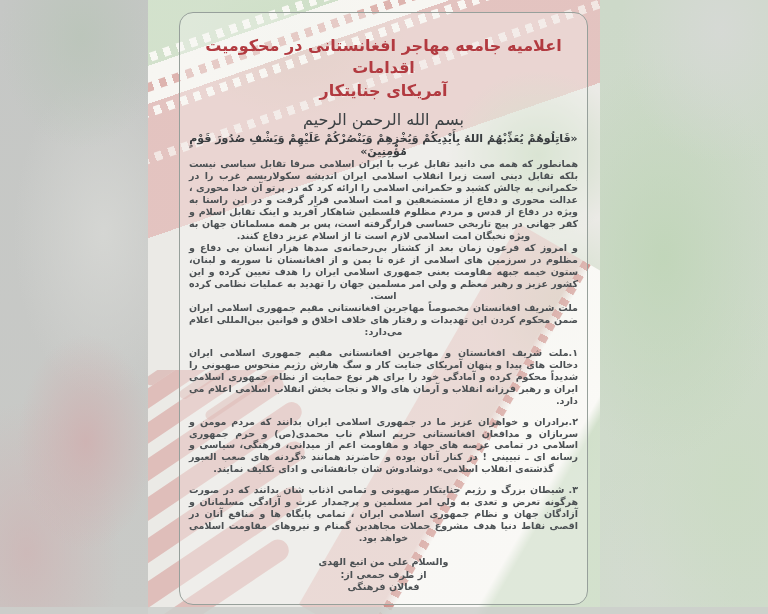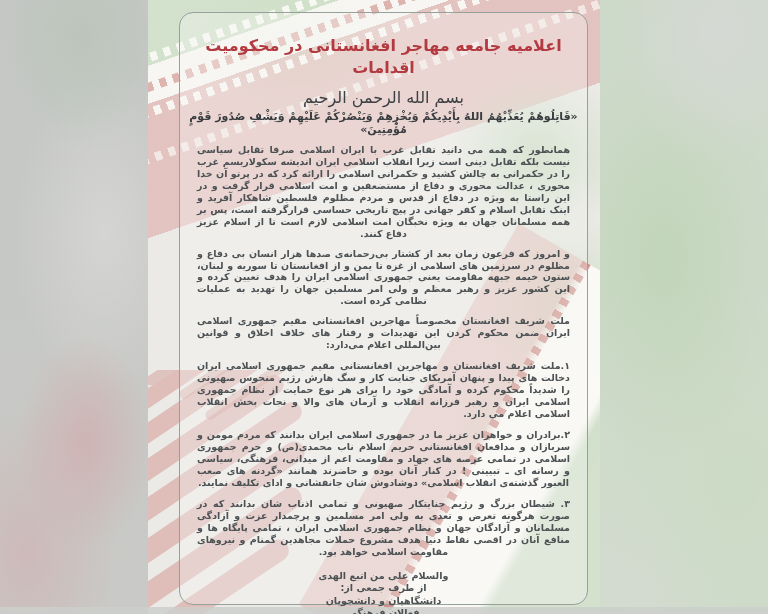--- a/index.html
+++ b/index.html
@@ -82,21 +82,21 @@
     color:#4a4f52;
   }
   .doc-title{
     color:#b23a40;font-weight:bold;font-size:16px;line-height:1.4;
     margin:2px 0 7px 0;
   }
   .bismillah{font-weight:normal;font-size:16px;color:#3b4043;margin-top:8px;}
   .verse{font-weight:bold;font-size:11px;color:#383c3f;margin-top:3px;margin-bottom:0;}
   .par{
     font-size:9.5px;line-height:1.26;font-weight:bold;color:#4c5154;
-    text-align:justify;text-align-last:center;margin:8px;
+    text-align:justify;text-align-last:center;margin:0;
   }
   .par.item{margin-top:9px;}
   .par.last-right{text-align-last:right;}
   .closing-block{margin-top:12px;}
   .closing-line{font-size:9.6px;font-weight:bold;color:#4c5154;line-height:1.3;}
 </style>
 </head>
 <body>
 
 <div class="stage">
@@ -136,36 +136,36 @@
       <div class="takbir-v"></div>
     </div>
   </div>
 
   <div class="bg-right"></div>
   <div class="bottom-strip"></div>
 
   <div class="doc-panel">
     <div class="doc-title">
       <span>اعلامیه جامعه مهاجر افغانستانی در محکومیت اقدامات</span><br>
+      <span>آمریکای جنایتکار</span>
     </div>
 
     <div class="bismillah">بسم الله الرحمن الرحیم</div>
     <div class="verse">«قَاتِلُوهُمْ يُعَذِّبْهُمُ اللهُ بِأَيْدِيكُمْ وَيُخْزِهِمْ وَيَنْصُرْكُمْ عَلَيْهِمْ وَيَشْفِ صُدُورَ قَوْمٍ مُؤْمِنِينَ»</div>
 
     <p class="par">همانطور که همه می دانید تقابل غرب با ایران اسلامی صرفا تقابل سیاسی نیست بلکه تقابل دینی است زیرا انقلاب اسلامی ایران اندیشه سکولاریسم غرب را در حکمرانی به چالش کشید و حکمرانی اسلامی را ارائه کرد که در پرتو آن خدا محوری ، عدالت محوری و دفاع از مستضعفین و امت اسلامی قرار گرفت و در این راستا به ویژه در دفاع از قدس و مردم مظلوم فلسطین شاهکار آفرید و اینک تقابل اسلام و کفر جهانی در پیچ تاریخی حساسی قرارگرفته است، پس بر همه مسلمانان جهان به ویژه نخبگان امت اسلامی لازم است تا از اسلام عزیز دفاع کنند.</p>
     <p class="par">و امروز که فرعون زمان بعد از کشتار بی‌رحمانه‌ی صدها هزار انسان بی دفاع و مظلوم در سرزمین های اسلامی از غزه تا یمن و از افغانستان تا سوریه و لبنان، ستون خیمه جبهه مقاومت یعنی جمهوری اسلامی ایران را هدف تعیین کرده و این کشور عزیز و رهبر معظم و ولی امر مسلمین جهان را تهدید به عملیات نظامی کرده است.</p>
     <p class="par">ملت شریف افغانستان مخصوصاً مهاجرین افغانستانی مقیم جمهوری اسلامی ایران ضمن محکوم کردن این تهدیدات و رفتار های خلاف اخلاق و قوانین بین‌المللی اعلام می‌دارد:</p>
 
     <p class="par item last-right">۱.ملت شریف افغانستان و مهاجرین افغانستانی مقیم جمهوری اسلامی ایران دخالت های پیدا و پنهان آمریکای جنایت کار و سگ هارش رژیم منحوس صهیونی را شدیداً محکوم کرده و آمادگی خود را برای هر نوع حمایت از نظام جمهوری اسلامی ایران و رهبر فرزانه انقلاب و آرمان های والا و نجات بخش انقلاب اسلامی اعلام می دارد.</p>
     <p class="par item">۲.برادران و خواهران عزیز ما در جمهوری اسلامی ایران بدانند که مردم مومن و سربازان و مدافعان افغانستانی حریم اسلام ناب محمدی(ص) و حرم جمهوری اسلامی در تمامی عرصه های جهاد و مقاومت اعم از میدانی، فرهنگی، سیاسی و رسانه ای ـ تبیینی ! در کنار آنان بوده و حاضرند همانند «گردنه های صعب العبور گذشته‌ی انقلاب اسلامی» دوشادوش شان جانفشانی و ادای تکلیف نمایند.</p>
     <p class="par item">۳. شیطان بزرگ و رژیم جنایتکار صهیونی و تمامی اذناب شان بدانند که در صورت هرگونه تعرض و تعدی به ولی امر مسلمین و پرچمدار عزت و آزادگی مسلمانان و آزادگان جهان و نظام جمهوری اسلامی ایران ، تمامی پایگاه ها و منافع آنان در اقصی نقاط دنیا هدف مشروع حملات مجاهدین گمنام و نیروهای مقاومت اسلامی خواهد بود.</p>
 
     <div class="closing-block">
       <div class="closing-line">والسلام علی من اتبع الهدی</div>
       <div class="closing-line">از طرف جمعی از:</div>
-      <div class="closing-line">دانشگاهیان و دانشجویان</div>
       <div class="closing-line">فعالان فرهنگی</div>
 
     </div>
 
   </div>
 
 </div>
 
 </body></html>

